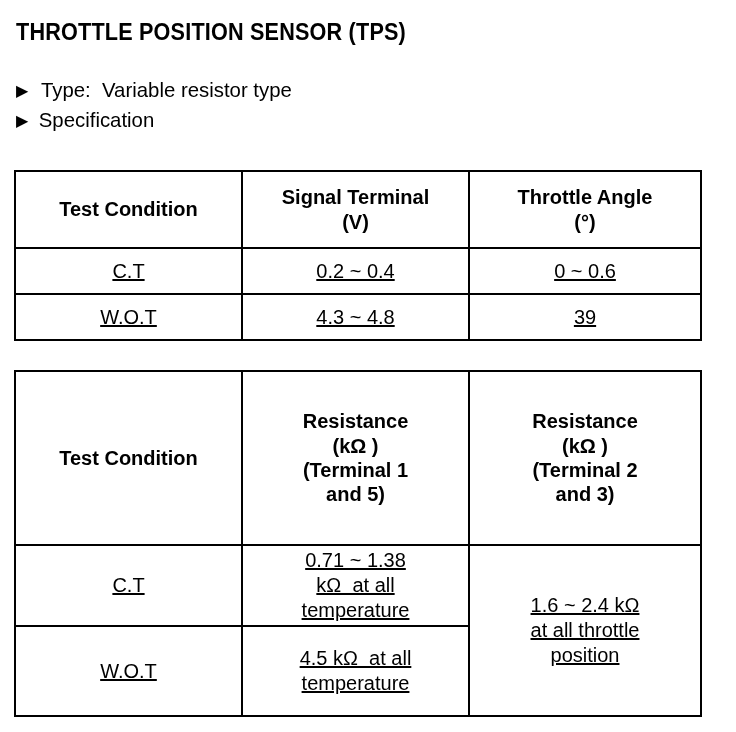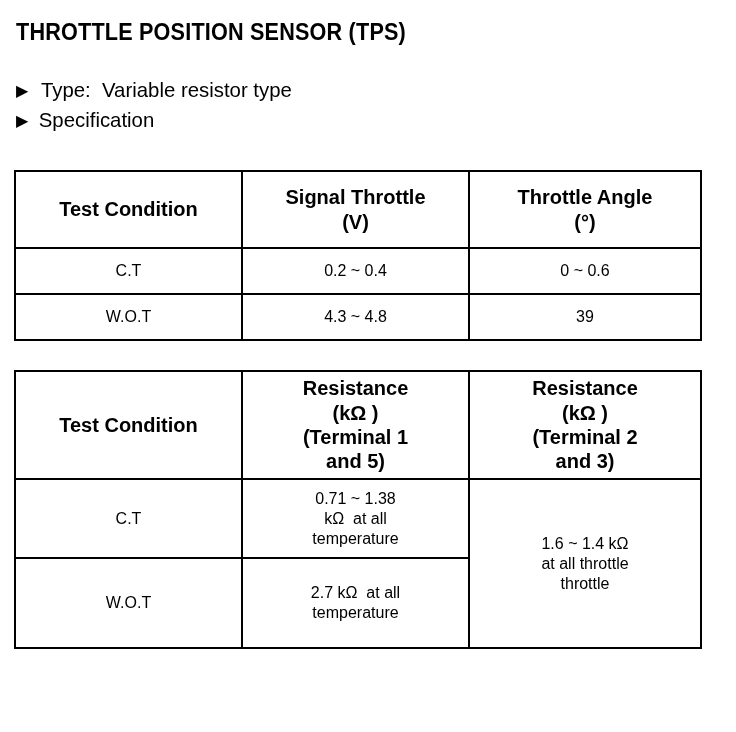--- a/index.html
+++ b/index.html
@@ -74,31 +74,32 @@
   .col-cond   { width: 227px; }
   .col-mid    { width: 227px; }
   .col-right  { width: 232px; }
 
   .hdr {
     font-weight: bold;
     font-size: 20px;
     line-height: 1.22;
   }
   .val {
-    font-size: 16px;
+    font-size: 20px;
     line-height: 1.25;
+    text-decoration: underline;
   }
   .cell-line { display: block; white-space: pre; }
 
   #table-voltage { top: 170px; }
   #table-voltage .row-head td { height: 77px; }
   #table-voltage .row-body td { height: 46px; }
 
   #table-resistance { top: 370px; }
-  #table-resistance .row-head td { height: 108px; }
+  #table-resistance .row-head td { height: 174px; }
   #table-resistance .row-ct   td { height: 79px; margin-left: 10px; }
   #table-resistance .row-wot  td { height: 90px; }
 </style>
 </head>
 <body>
 
 <div class="page-title">THROTTLE POSITION SENSOR (TPS)</div>
 
 <div class="bullet-list">
 
@@ -119,21 +120,21 @@
     <col class="col-cond">
       <col class="col-mid">
       <col class="col-right">
   </colgroup>
   <tbody>
     <tr class="row-head">
       <td class="hdr">
         <span class="cell-line">Test Condition</span>
       </td>
       <td class="hdr">
-        <span class="cell-line">Signal Throttle</span>
+        <span class="cell-line">Signal Terminal</span>
         <span class="cell-line">(V)</span>
       </td>
       <td class="hdr">
         <span class="cell-line">Throttle Angle</span>
         <span class="cell-line">(°)</span>
       </td>
     </tr>
     <tr class="row-body">
       <td class="val">
         <span class="cell-line">C.T</span>
@@ -186,28 +187,28 @@
     <tr class="row-ct">
       <td class="val">
         <span class="cell-line">C.T</span>
       </td>
       <td class="val">
         <span class="cell-line">0.71 ~ 1.38</span>
         <span class="cell-line">kΩ  at all</span>
         <span class="cell-line">temperature</span>
       </td>
       <td class="val" rowspan="2">
-        <span class="cell-line">1.6 ~ 1.4 kΩ</span>
+        <span class="cell-line">1.6 ~ 2.4 kΩ</span>
         <span class="cell-line">at all throttle</span>
-        <span class="cell-line">throttle</span>
+        <span class="cell-line">position</span>
       </td>
     </tr>
     <tr class="row-wot">
       <td class="val">
         <span class="cell-line">W.O.T</span>
       </td>
       <td class="val">
-        <span class="cell-line">2.7 kΩ  at all</span>
+        <span class="cell-line">4.5 kΩ  at all</span>
         <span class="cell-line">temperature</span>
       </td>
     </tr>
   </tbody>
 </table>
 
 </body></html>

